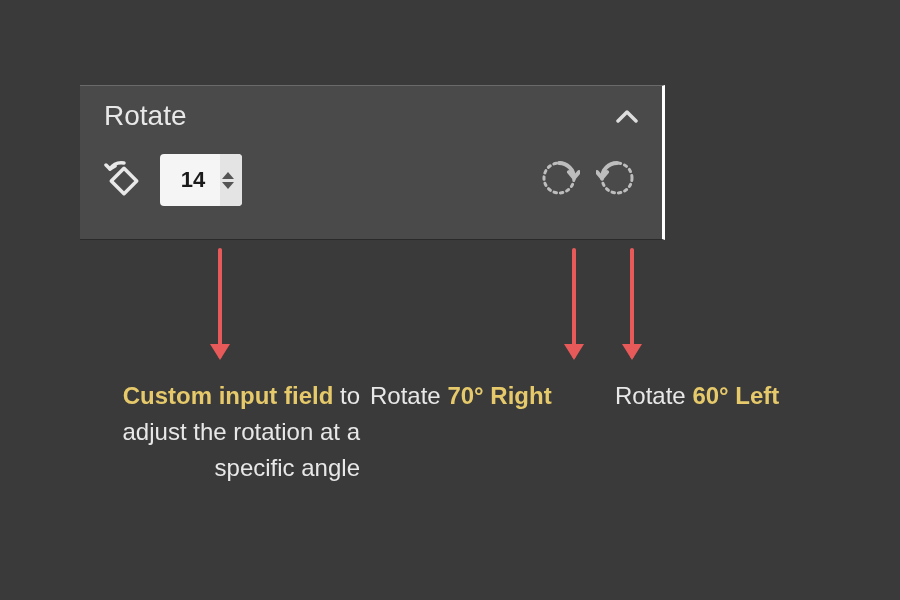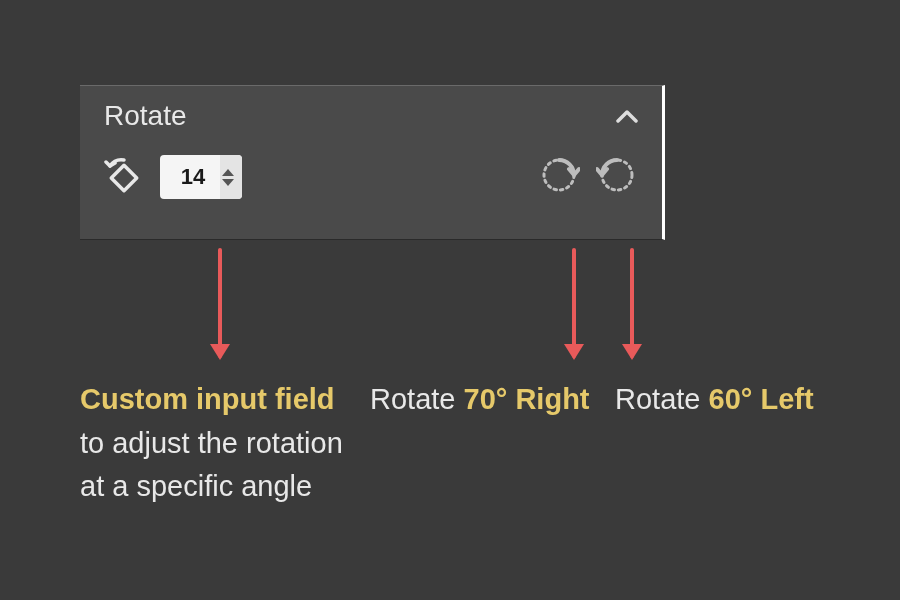--- a/index.html
+++ b/index.html
@@ -50,21 +50,21 @@
     gap: 16px;
   }
   .rotate-diamond-icon {
     color: #e8e8e8;
   }
   .angle-input-wrap {
     display: flex;
     align-items: stretch;
     background: #f5f5f5;
     border-radius: 4px;
-    height: 44px;
+    height: 52px;
     overflow: hidden;
   }
   .angle-input {
     width: 60px;
     border: none;
     background: transparent;
     text-align: center;
     font-size: 22px;
     font-weight: 600;
     color: #1a1a1a;
@@ -115,22 +115,23 @@
     border-top: 16px solid #e85a5a;
   }
   .arrow1 { left: 218px; top: 248px; height: 110px; }
   .arrow2 { left: 572px; top: 248px; height: 110px; }
   .arrow3 { left: 630px; top: 248px; height: 110px; }
 
   
   .label {
     position: absolute;
     color: #e8e8e8;
-    font-size: 29px;
+    font-size: 24px;
     line-height: 1.5;
+    text-align: right;
   }
   .highlight { color: #e6c96a; font-weight: 600; }
   .label1 { left: 80px; top: 378px; width: 280px; }
   .label2 { left: 370px; top: 378px; }
   .label3 { left: 615px; top: 378px; }
 </style>
 </head>
 <body>
 
 <div class="panel">

